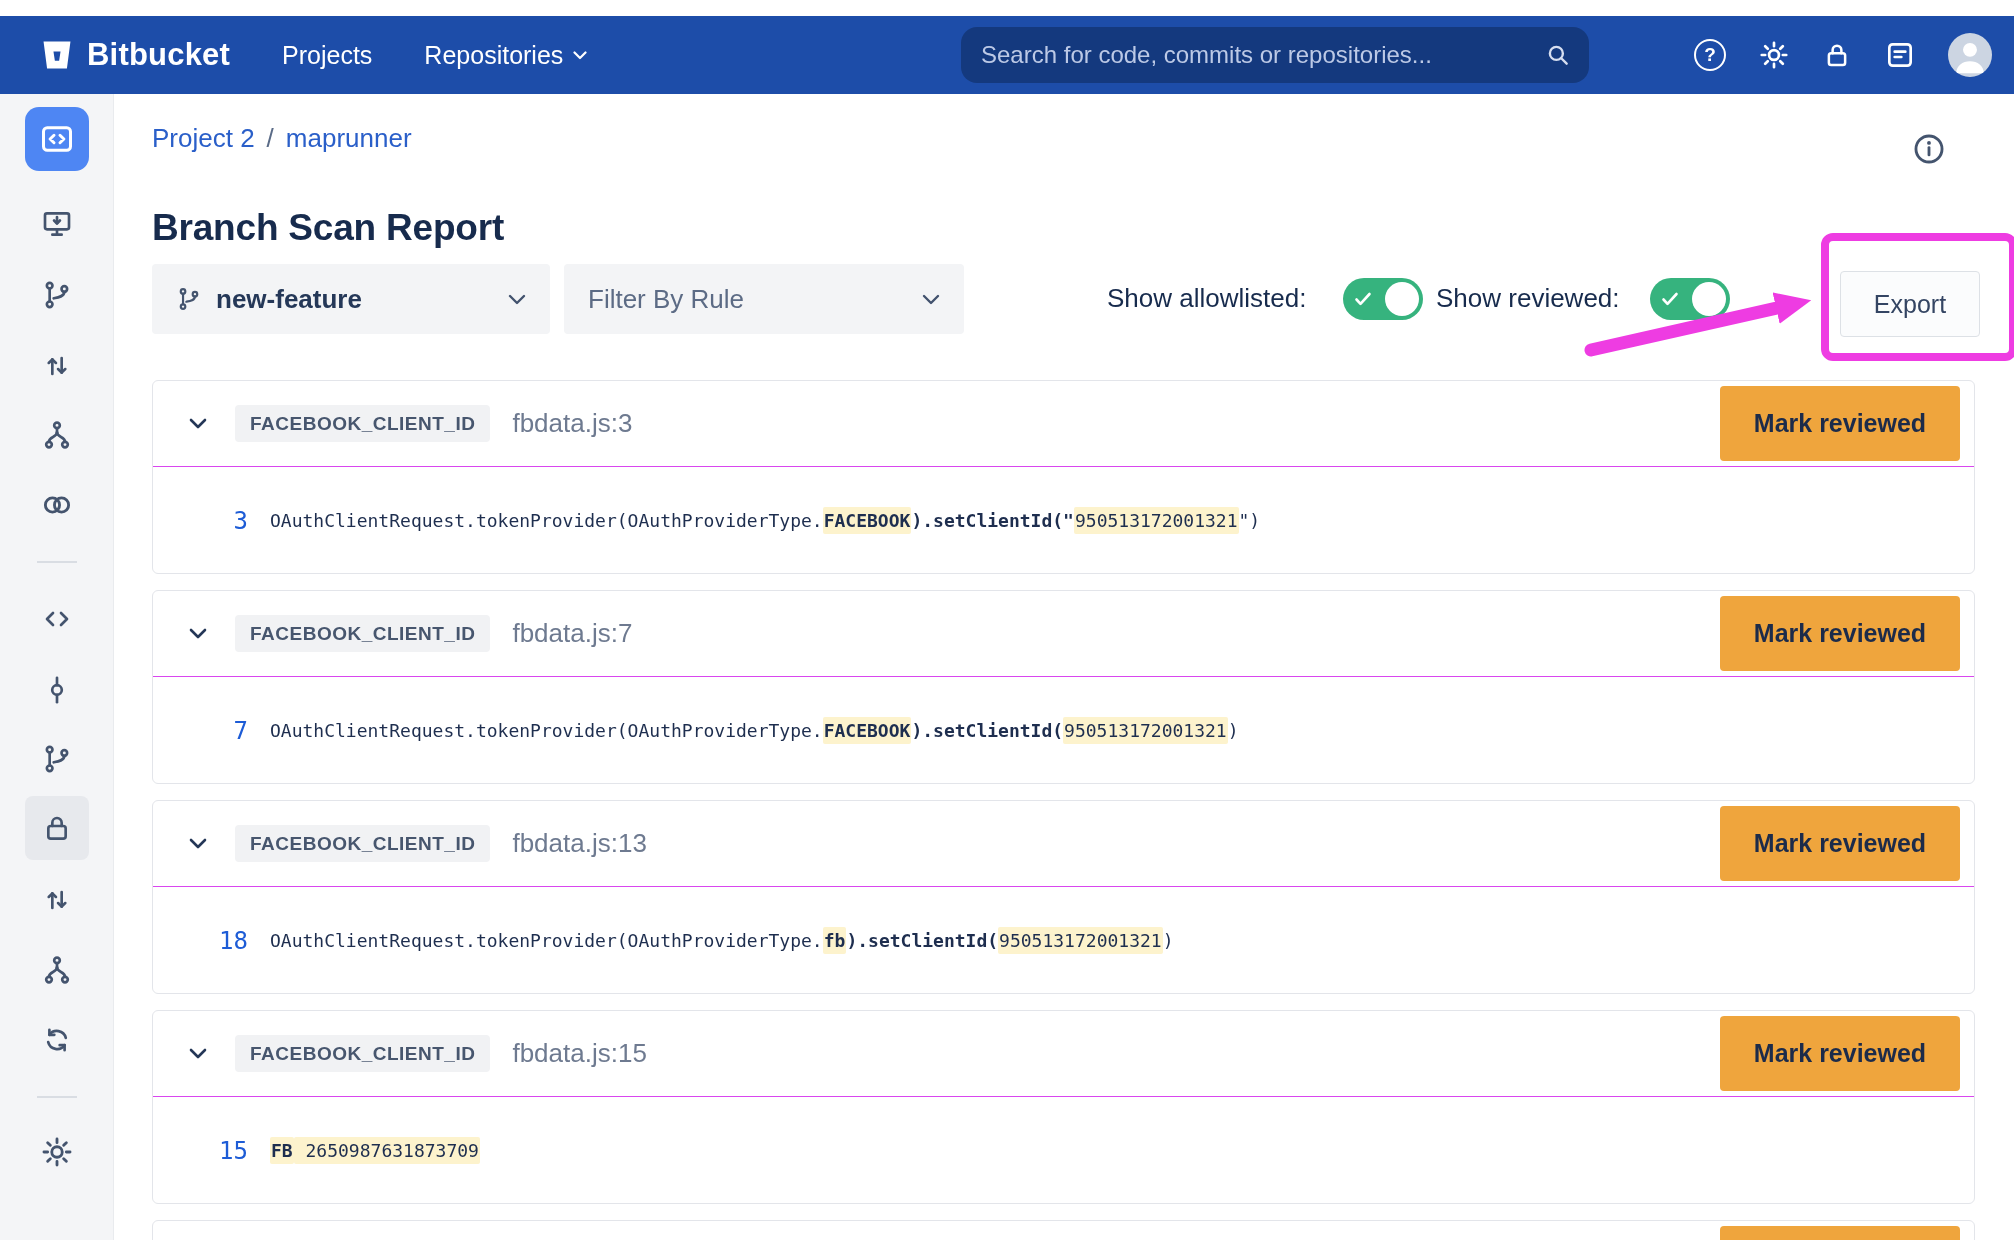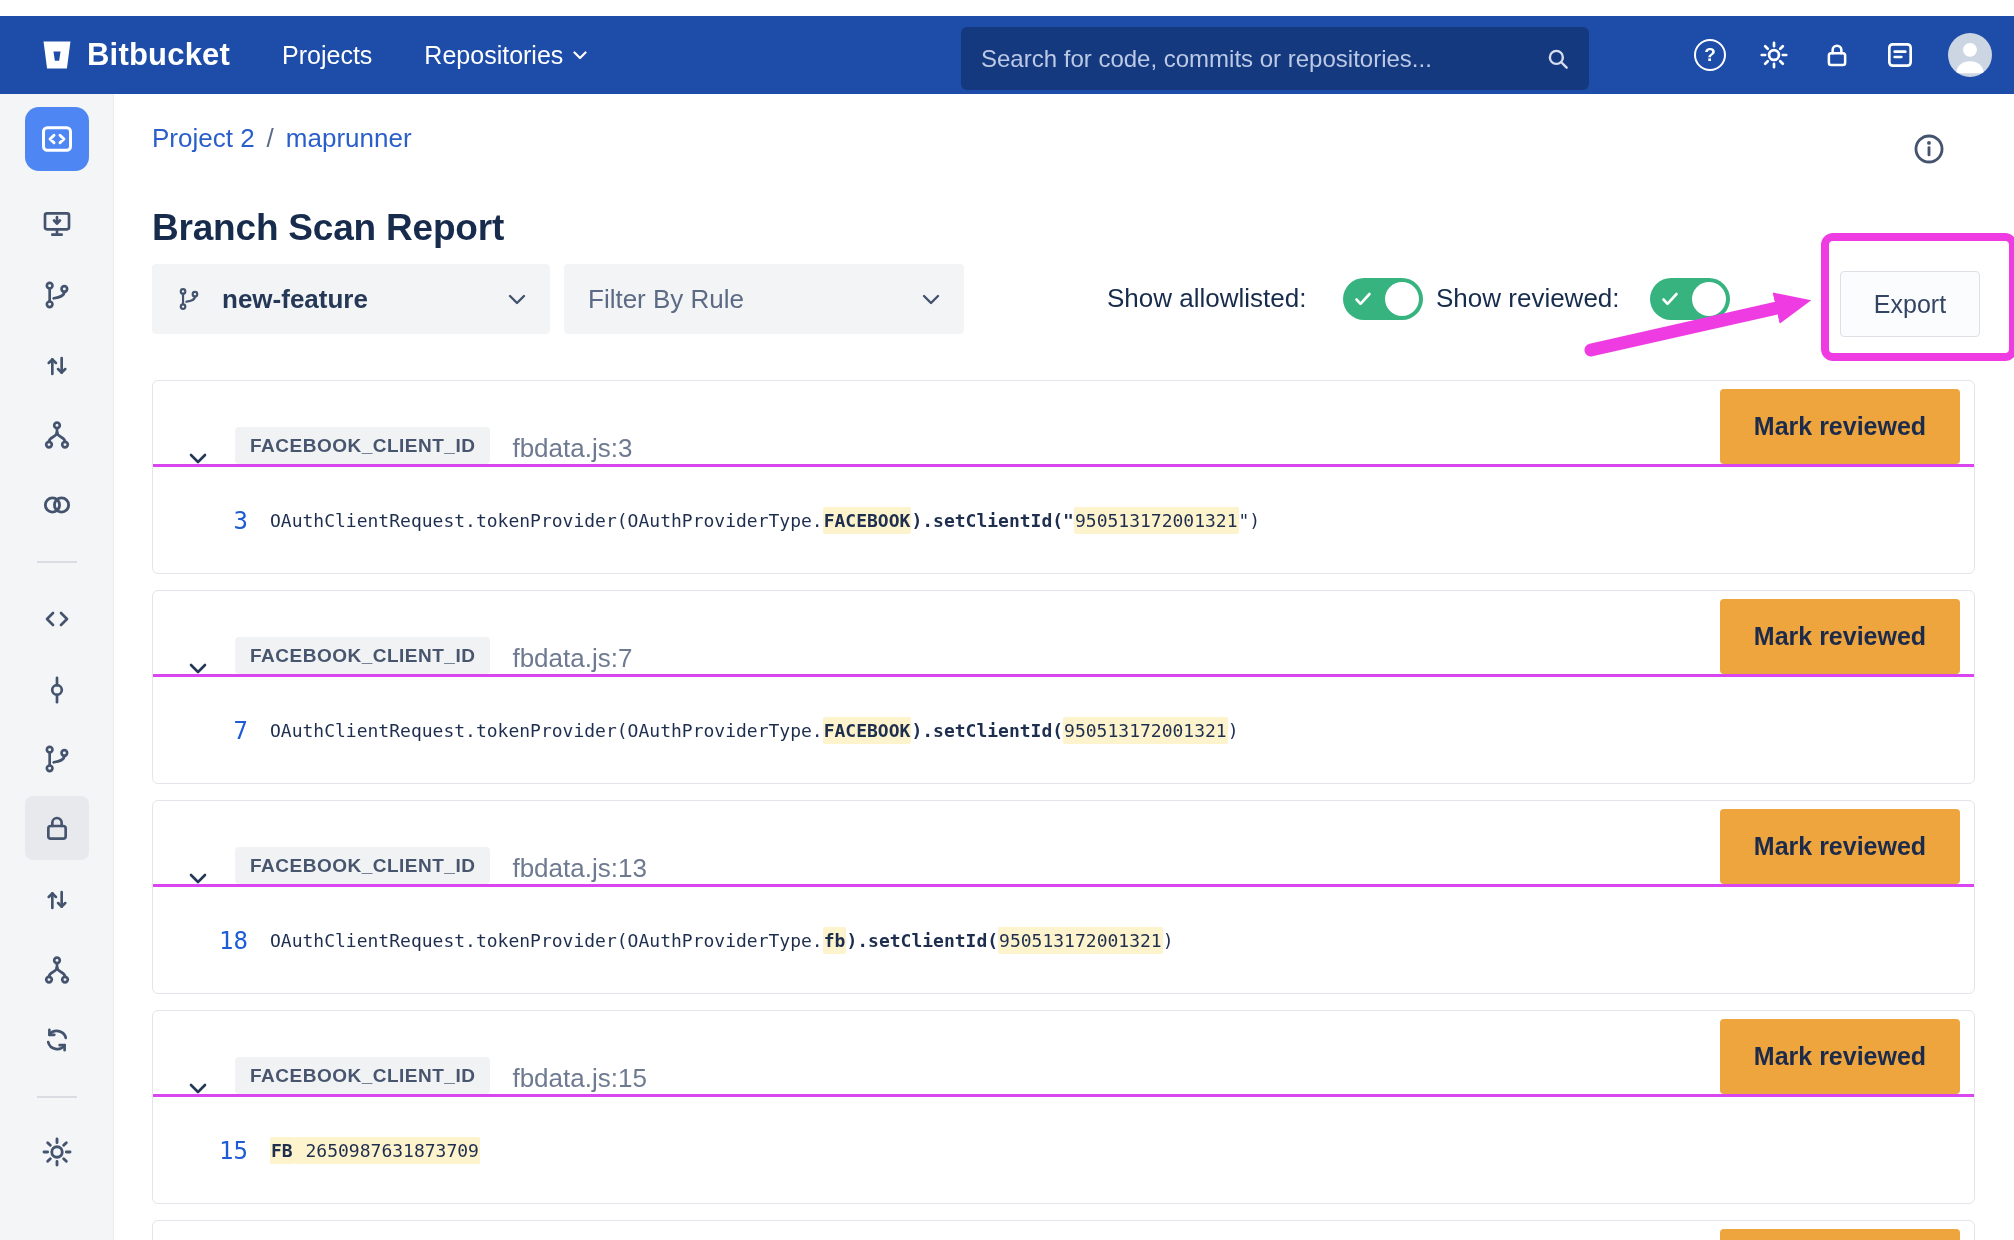--- a/index.html
+++ b/index.html
@@ -5,21 +5,21 @@
   html,body{margin:0;padding:0;}
   body{
     width:2014px;height:1240px;overflow:hidden;background:#fff;position:relative;
     font-family:"Liberation Sans",sans-serif;color:#172b4d;
   }
   
   .navbar{position:absolute;top:16px;left:0;width:2014px;height:78px;background:#1d4da9;display:flex;align-items:center;color:#fff;z-index:20;}
   .brand{display:flex;align-items:center;margin-left:40px;gap:13px;cursor:pointer;}
   .brand-name{font-size:31px;font-weight:700;letter-spacing:.2px;}
   .nav-link{font-size:25px;font-weight:500;margin-left:52px;display:flex;align-items:center;gap:10px;cursor:pointer;}
-  .nav-search{position:absolute;left:961px;top:11px;width:628px;height:63px;background:rgba(9,30,66,.42);border-radius:6px;display:flex;align-items:center;padding:0 18px;box-sizing:border-box;}
+  .nav-search{position:absolute;left:961px;top:11px;width:628px;height:56px;background:rgba(9,30,66,.42);border-radius:16px;display:flex;align-items:center;padding:0 18px;box-sizing:border-box;}
   .nav-search input{flex:1;background:transparent;border:none;outline:none;color:#e8edf8;font-size:24px;font-family:"Liberation Sans",sans-serif;}
   .nav-search input::placeholder{color:#bcc9e6;}
   .nav-right{position:absolute;right:22px;top:0;height:78px;display:flex;align-items:center;gap:32px;}
   .nav-icon{display:flex;align-items:center;justify-content:center;cursor:pointer;}
   .help-circle{width:32px;height:32px;border:2.4px solid #fff;border-radius:50%;display:flex;align-items:center;justify-content:center;font-size:19px;font-weight:700;color:#fff;box-sizing:border-box;}
   .avatar{width:44px;height:44px;border-radius:50%;background:#ccd5e2;overflow:hidden;display:flex;align-items:flex-end;justify-content:center;}
   
   .sidebar{position:absolute;top:78px;left:0;width:113px;bottom:0;background:#f4f5f7;border-right:1px solid #e9ebee;z-index:10;}
   .sb-item{position:absolute;left:50%;transform:translate(-50%,-50%);width:64px;height:64px;display:flex;align-items:center;justify-content:center;cursor:pointer;}
   .sb-item.tile{background:#4e86f3;border-radius:14px;}
@@ -32,34 +32,34 @@
   .breadcrumb{position:absolute;left:39px;top:45px;font-size:26px;display:flex;gap:12px;align-items:center;}
   .crumb-link{color:#2a5fc9;cursor:pointer;font-weight:500;}
   .crumb-sep{color:#5a6b87;}
   .page-title{position:absolute;left:39px;top:104px;font-size:37px;font-weight:700;color:#172b4d;letter-spacing:-.2px;}
   .btn-primary{position:absolute;left:1539px;top:43px;width:216px;height:59px;background:#2b5ccb;border:none;border-radius:4px;color:#fff;font-size:25px;font-weight:700;font-family:"Liberation Sans",sans-serif;display:flex;align-items:center;justify-content:center;cursor:pointer;}
   .info-btn{position:absolute;left:1799px;top:54px;cursor:pointer;}
   .select{position:absolute;top:186px;height:70px;background:#f3f4f6;border-radius:4px;display:flex;align-items:center;padding:0 24px;box-sizing:border-box;cursor:pointer;}
   .select.branch{left:39px;width:398px;}
   .select.rule{left:451px;width:400px;}
   .select .sel-label{font-size:26px;}
-  .select.branch .sel-label{color:#253858;font-weight:600;margin-left:20px;}
+  .select.branch .sel-label{color:#253858;font-weight:600;margin-left:14px;}
   .select.rule .sel-label{color:#5c6b85;font-weight:400;}
   .select .chevron{margin-left:auto;}
   .toggle-label{position:absolute;top:205px;font-size:26px;font-weight:500;color:#172b4d;}
   .toggle{position:absolute;top:200px;width:80px;height:42px;border-radius:21px;background:#36b37e;cursor:pointer;}
   .toggle .knob{position:absolute;right:4px;top:4px;width:34px;height:34px;border-radius:50%;background:#fff;}
   .toggle svg{position:absolute;left:9px;top:10px;}
   .btn-export{position:absolute;left:1727px;top:193px;width:140px;height:66px;background:#fbfcfd;border:1px solid #dde1e6;border-radius:4px;color:#344563;font-size:25px;font-weight:500;font-family:"Liberation Sans",sans-serif;display:flex;align-items:center;justify-content:center;cursor:pointer;}
   .anno-rect{position:absolute;left:1708px;top:155px;width:180px;height:112px;border:8px solid #ee3ce2;border-radius:12px;z-index:6;pointer-events:none;}
   .anno-arrow{position:absolute;left:0;top:0;width:1901px;height:1162px;z-index:6;pointer-events:none;}
   
   .findings{position:absolute;left:39px;top:302px;width:1823px;}
   .card{box-sizing:border-box;height:194px;border:1px solid #e3e5ea;border-radius:6px;background:#fff;margin-bottom:16px;overflow:hidden;}
-  .card-header{height:86px;display:flex;align-items:flex-end;padding:0 14px 0 36px;border-bottom:3px solid #d946ef;box-sizing:border-box;}
+  .card-header{height:86px;display:flex;align-items:center;padding:0 14px 0 36px;border-bottom:1px solid #d946ef;box-sizing:border-box;}
   .chev{display:flex;align-items:center;cursor:pointer;}
   .badge{margin-left:28px;background:#f1f2f4;color:#47566e;font-size:19px;font-weight:700;letter-spacing:.5px;padding:9px 15px;border-radius:4px;line-height:1;}
   .loc{margin-left:22px;color:#6e7a90;font-size:26px;}
   .mark-btn{margin-left:auto;width:240px;height:75px;background:#efa53d;border:none;border-radius:4px;color:#1c2b4a;font-size:25px;font-weight:600;font-family:"Liberation Sans",sans-serif;cursor:pointer;}
   .card-body{height:107px;display:flex;align-items:center;}
   .lnum{width:95px;text-align:right;font-family:"DejaVu Sans Mono",monospace;font-size:24px;color:#1d5cd6;flex:none;}
   .code{margin-left:22px;font-family:"DejaVu Sans Mono",monospace;font-size:18px;color:#1e2e4f;white-space:pre;}
   .code .hl{background:#fdf3cd;padding:3px 1px;border-radius:2px;}
   .code .b{font-weight:700;}
 </style>

